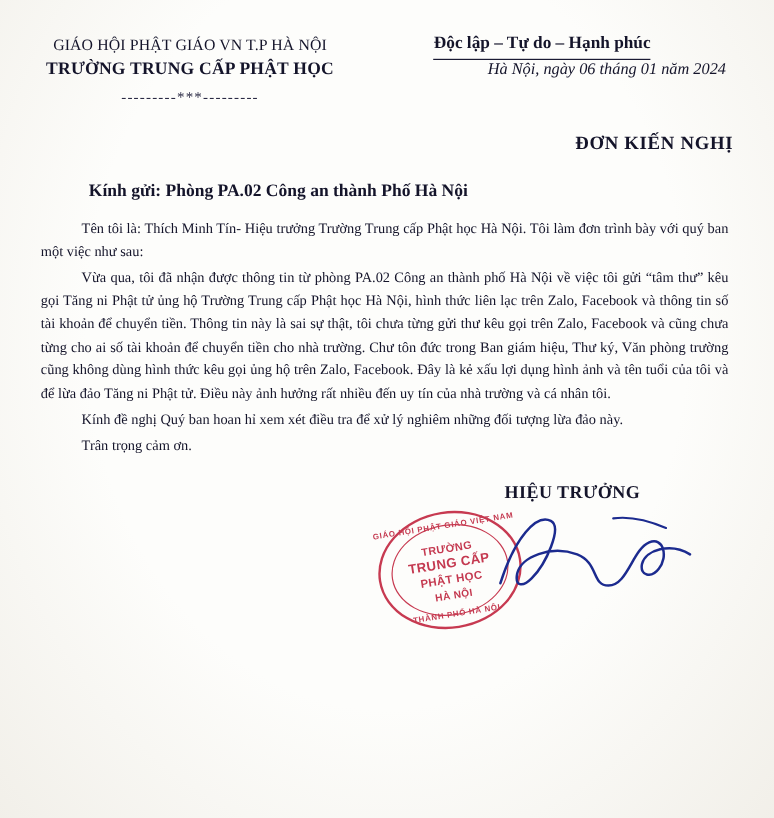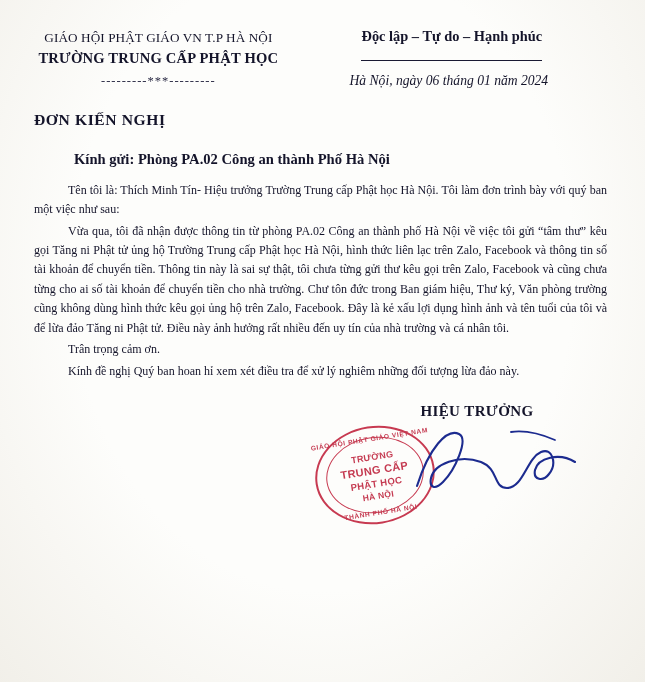--- a/index.html
+++ b/index.html
@@ -65,40 +65,40 @@
     font-weight: bold;
     font-size: 14.6px;
     line-height: 1.55;
     white-space: nowrap;
   }
   .motto {
     font-weight: bold;
     font-size: 14.4px;
     display: inline-block;
     border-bottom: 1.4px solid #1a1a33;
-    padding-bottom: 12px;
+    padding-bottom: 1px;
     line-height: 1.5;
     white-space: nowrap;
   }
   .sep-dash {
     font-size: 12.5px;
     letter-spacing: 1px;
     margin-top: 4px;
     color: #2a2a44;
   }
   .date-line {
     font-size: 13.6px;
     font-style: italic;
-    margin-top: 12px;
+    text-align: right;
     padding-right: 6px;
     white-space: nowrap;
   }
   
   .title {
-    text-align: left;
+    text-align: right;
     font-weight: bold;
     font-size: 15.6px;
     letter-spacing: .6px;
     margin-top: 22px;
   }
   .recipient {
     font-weight: bold;
     font-size: 14.6px;
     margin-top: 22px;
     padding-left: 40px;
@@ -209,22 +209,22 @@
       </div>
 
     </div>
 
     <div class="title">ĐƠN KIẾN NGHỊ</div>
 
     <div class="recipient">Kính gửi: Phòng PA.02 Công an thành Phố Hà Nội</div>
 
     <div class="para">Tên tôi là: Thích Minh Tín- Hiệu trưởng Trường Trung cấp Phật học Hà Nội. Tôi làm đơn trình bày với quý ban một việc như sau:</div>
     <div class="para tight">Vừa qua, tôi đã nhận được thông tin từ phòng PA.02 Công an thành phố Hà Nội về việc tôi gửi “tâm thư” kêu gọi Tăng ni Phật tử ủng hộ Trường Trung cấp Phật học Hà Nội, hình thức liên lạc trên Zalo, Facebook và thông tin số tài khoản để chuyển tiền. Thông tin này là sai sự thật, tôi chưa từng gửi thư kêu gọi trên Zalo, Facebook và cũng chưa từng cho ai số tài khoản để chuyển tiền cho nhà trường. Chư tôn đức trong Ban giám hiệu, Thư ký, Văn phòng trường cũng không dùng hình thức kêu gọi ủng hộ trên Zalo, Facebook. Đây là kẻ xấu lợi dụng hình ảnh và tên tuổi của tôi và để lừa đảo Tăng ni Phật tử. Điều này ảnh hưởng rất nhiều đến uy tín của nhà trường và cá nhân tôi.</div>
+    <div class="para tight">Kính đề nghị Quý ban hoan hỉ xem xét điều tra để xử lý nghiêm những đối tượng lừa đảo này.</div>
     <div class="para tight">Trân trọng cảm ơn.</div>
-    <div class="para tight">Kính đề nghị Quý ban hoan hỉ xem xét điều tra để xử lý nghiêm những đối tượng lừa đảo này.</div>
 
     <div class="sign-block">
       <div class="sign-inner">
         <div class="sign-role">HIỆU TRƯỞNG</div>
 
         <div class="sign-space">
 
           <div class="seal">
             <div class="seal-ring"></div>
             <div class="seal-ring inner"></div>

